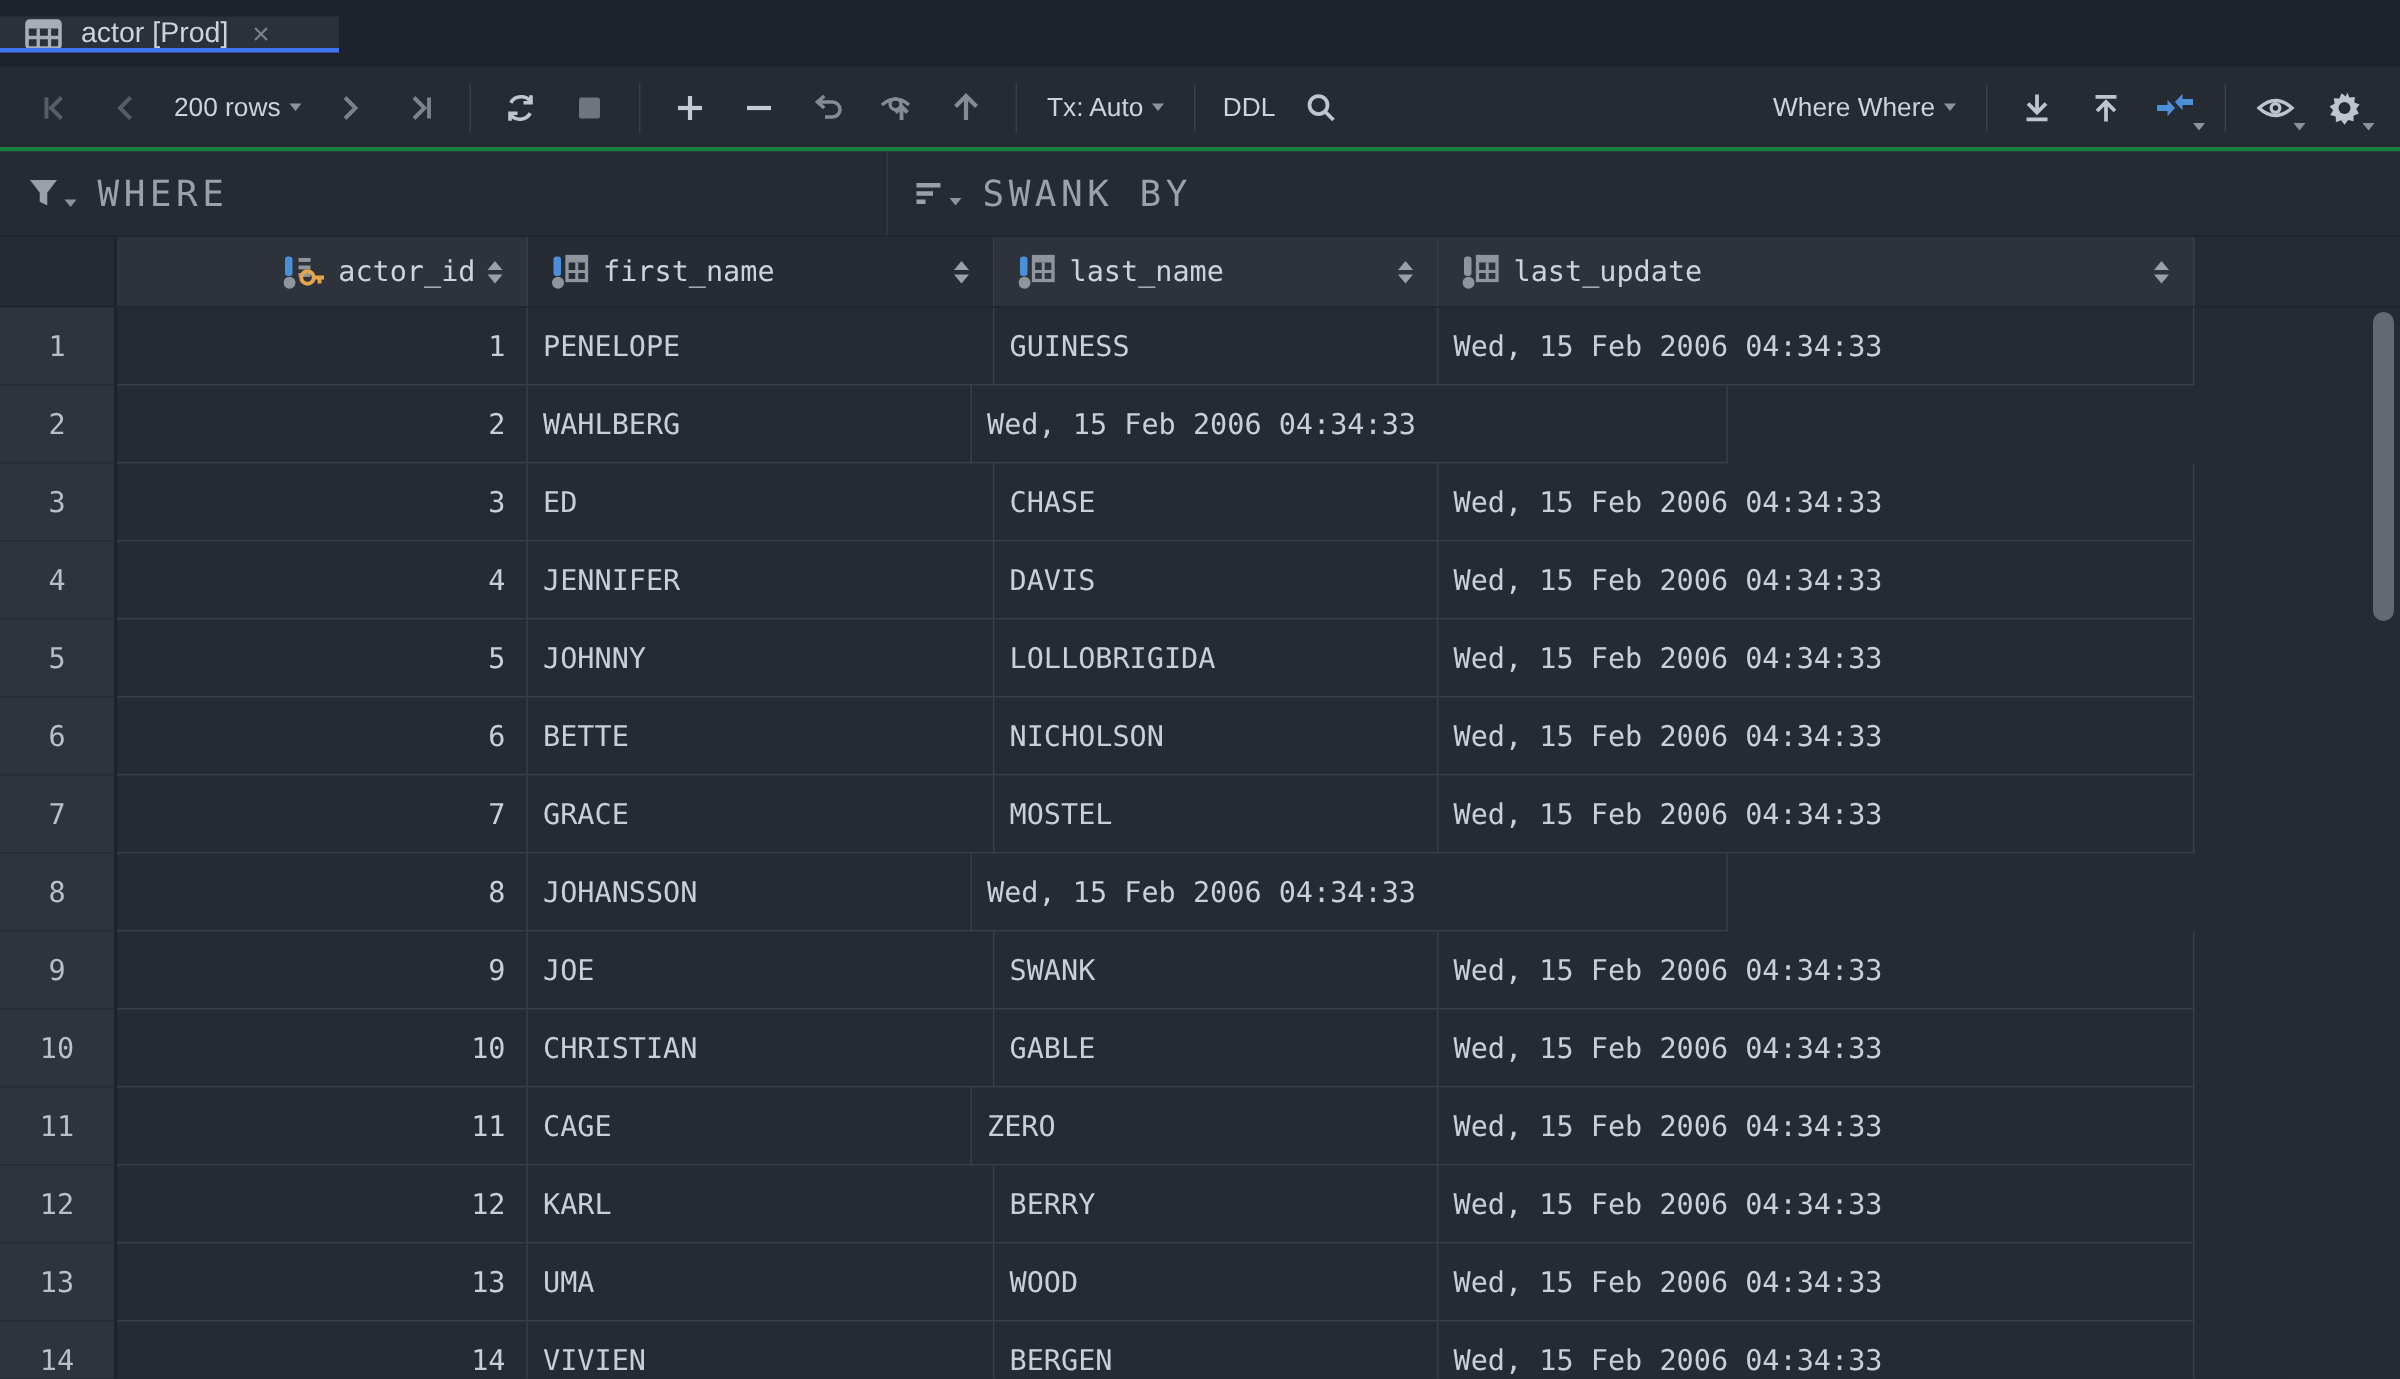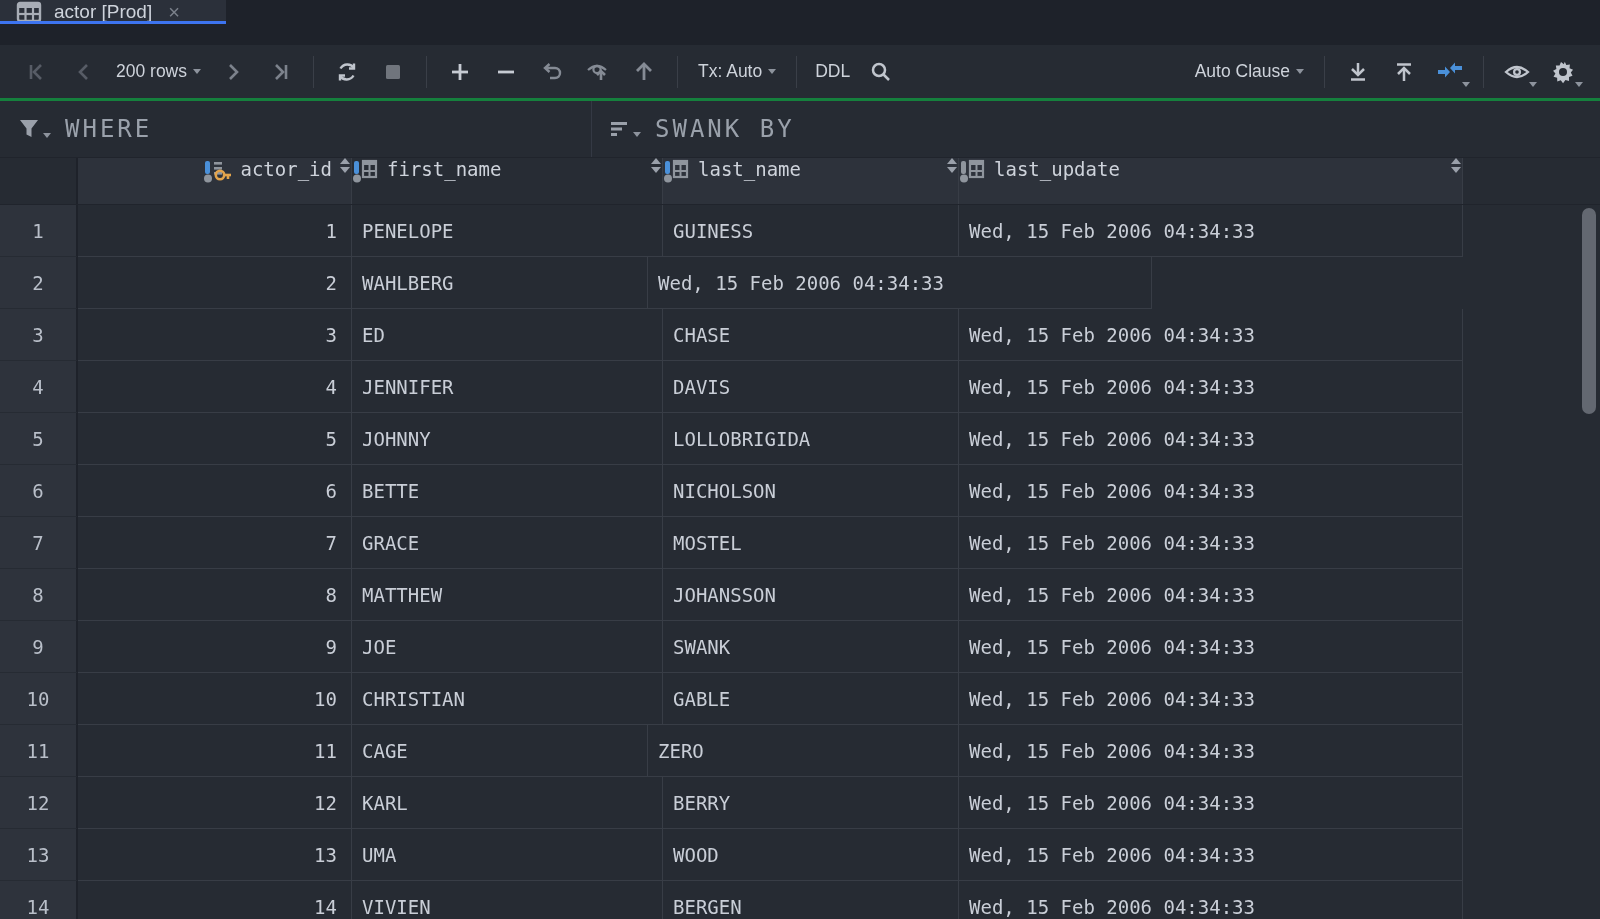--- a/index.html
+++ b/index.html
@@ -20,21 +20,21 @@
     --icon-blue:#4a90d9;
     --key-gold:#e3a44c;
     --mono:"DejaVu Sans Mono", monospace;
     --sans:"Liberation Sans", sans-serif;
   }
   *{box-sizing:border-box;margin:0;padding:0}
   html,body{width:1600px;height:919px;overflow:hidden;background:var(--bg-main);font-family:var(--sans)}
   .app{position:relative;width:1600px;height:919px;overflow:hidden}
 
   
-  .tabbar{height:45px;background:var(--bg-strip);display:flex;align-items:flex-start}
+  .tabbar{height:45px;background:var(--bg-strip);display:flex;align-items:center}
   .tab{position:relative;display:flex;align-items:center;gap:12px;padding:0 18px 0 16px;background:var(--bg-tab);min-width:226px}
   .tab-underline{position:absolute;left:0;right:0;bottom:0;height:3px;background:var(--accent)}
   .tab-label{font-size:19px;color:var(--txt-bright)}
   .tab-close{font-size:20px;color:#7b818b;line-height:1;padding:2px 4px;cursor:pointer}
 
   
   .toolbar{height:56px;background:var(--bg-main);display:flex;align-items:center;padding:0 14px;border-bottom:3px solid #15803d}
   .tbtn{height:40px;min-width:46px;display:flex;align-items:center;justify-content:center;gap:6px;border-radius:6px;cursor:pointer;color:var(--icon-gray)}
   .tbtn .lbl{font-size:17.5px;color:var(--txt-bright);white-space:nowrap}
   .sep{width:1px;height:32px;background:#3a3f48;margin:0 10px}
@@ -48,21 +48,21 @@
   .filter-pane{display:flex;align-items:center;gap:14px;padding:0 18px}
   .filter-pane.where{width:592px;border-right:1px solid #343944}
   .filter-label{font-family:var(--mono);font-size:24px;letter-spacing:3px;color:var(--txt-dim)}
   .icon-with-caret{display:flex;align-items:flex-end;gap:3px}
   .icon-with-caret .caret{border-top-width:5px;margin-bottom:2px}
 
   
   .grid{position:absolute;top:157px;left:0;right:0;bottom:0;background:var(--bg-main)}
   .ghead{display:flex;height:48px;border-top:1px solid #20242c;border-bottom:1px solid #20242c}
   .ghead-gutter{width:78px;background:var(--bg-main);border-right:2px solid var(--bg-strip)}
-  .hcell{display:flex;background:var(--bg-header);border-right:1px solid var(--grid-line);padding:0 1px;gap:8px}
+  .hcell{display:flex;align-items:center;background:var(--bg-header);border-right:1px solid var(--grid-line);padding:0 16px;gap:8px}
   .hcell .hname{font-family:var(--mono);font-size:19px;color:var(--txt-bright)}
   .hcell.right{justify-content:flex-end}
   .hcell .hspacer{flex:1}
   .sort{display:flex;flex-direction:column;gap:3px;align-items:center;cursor:pointer}
   .sort i{display:block;width:0;height:0;border-left:5px solid transparent;border-right:5px solid transparent}
   .sort .up{border-bottom:6px solid #9aa0aa}
   .sort .dn{border-top:6px solid #9aa0aa}
 
   .gbody .grow{display:flex;height:52px}
   .gcell{display:flex;align-items:center;border-right:1px solid var(--grid-line);border-bottom:1px solid var(--grid-line);
@@ -192,21 +192,21 @@
     <div class="tbtn">
       <svg width="22" height="22" viewBox="0 0 22 22" fill="none" stroke="#c0c5cd" stroke-width="2.5">
           <circle cx="9" cy="9" r="6"></circle>
           <line x1="13.5" y1="13.5" x2="19" y2="19"></line>
         </svg>
     </div>
 
     <div class="spacer"></div>
 
     <div class="tbtn" style="padding:0 10px">
-      <span class="lbl">Auto Clause</span>
+      <span class="lbl">Where Where</span>
       <span class="caret"></span>
     </div>
 
     <div class="sep"></div>
 
     <div class="tbtn">
       <svg width="22" height="22" viewBox="0 0 22 22" fill="none" stroke="#c0c5cd" stroke-width="2.5">
           <line x1="11" y1="2" x2="11" y2="13"></line>
           <polyline points="5,8 11,14 17,8"></polyline>
           <line x1="4" y1="18.5" x2="18" y2="18.5"></line>
@@ -396,21 +396,20 @@
         <div class="grow">
           <div class="gutter-cell">7</div>
           <div class="gcell num" style="width: 274px;">7</div>
           <div class="gcell" style="width: 311px;">GRACE</div>
           <div class="gcell" style="width: 296px;">MOSTEL</div>
           <div class="gcell" style="width: 504px;">Wed, 15 Feb 2006 04:34:33</div>
         </div>
         <div class="grow">
           <div class="gutter-cell">8</div>
           <div class="gcell num" style="width: 274px;">8</div>
-          <div class="gcell" style="width: 311px;">MATTHEW</div>
           <div class="gcell" style="width: 296px;">JOHANSSON</div>
           <div class="gcell" style="width: 504px;">Wed, 15 Feb 2006 04:34:33</div>
         </div>
         <div class="grow">
           <div class="gutter-cell">9</div>
           <div class="gcell num" style="width: 274px;">9</div>
           <div class="gcell" style="width: 311px;">JOE</div>
           <div class="gcell" style="width: 296px;">SWANK</div>
           <div class="gcell" style="width: 504px;">Wed, 15 Feb 2006 04:34:33</div>
         </div>

